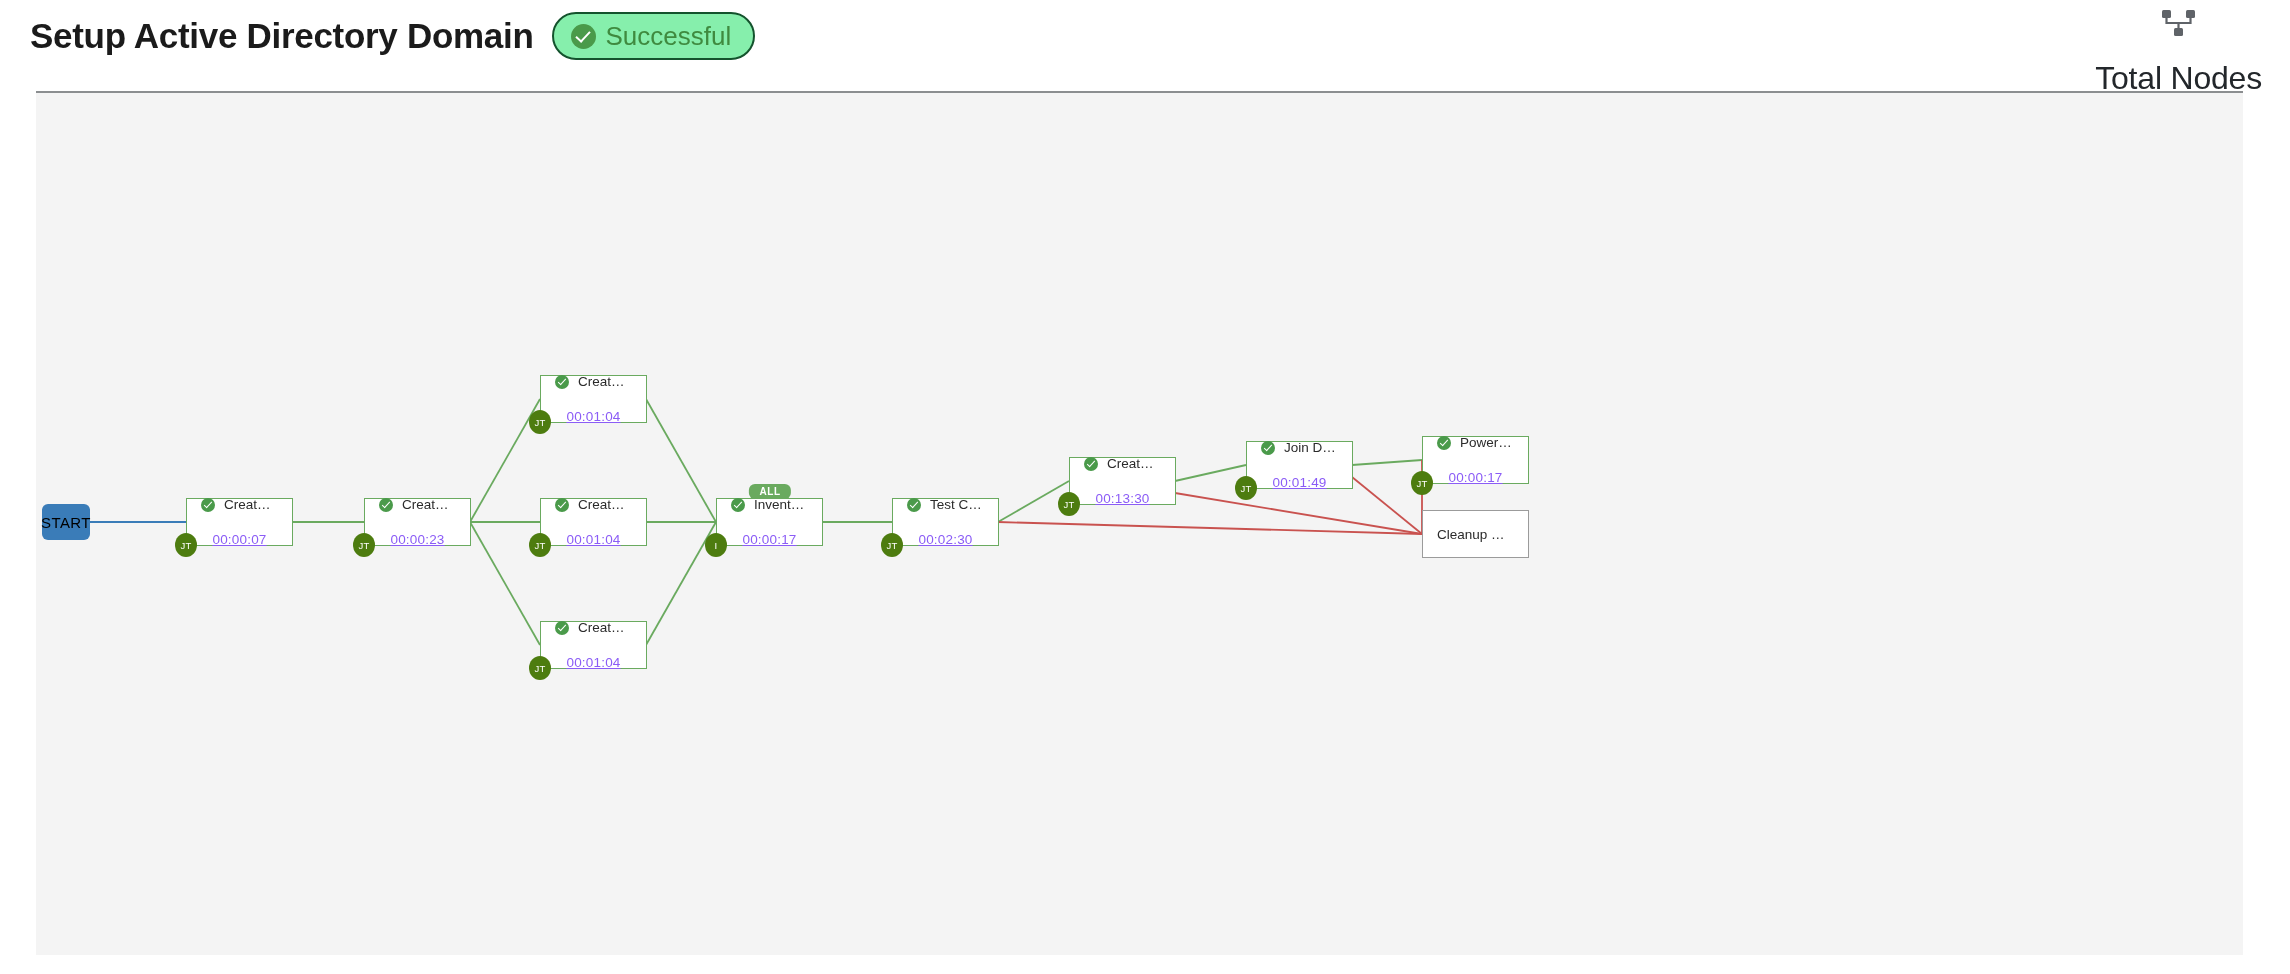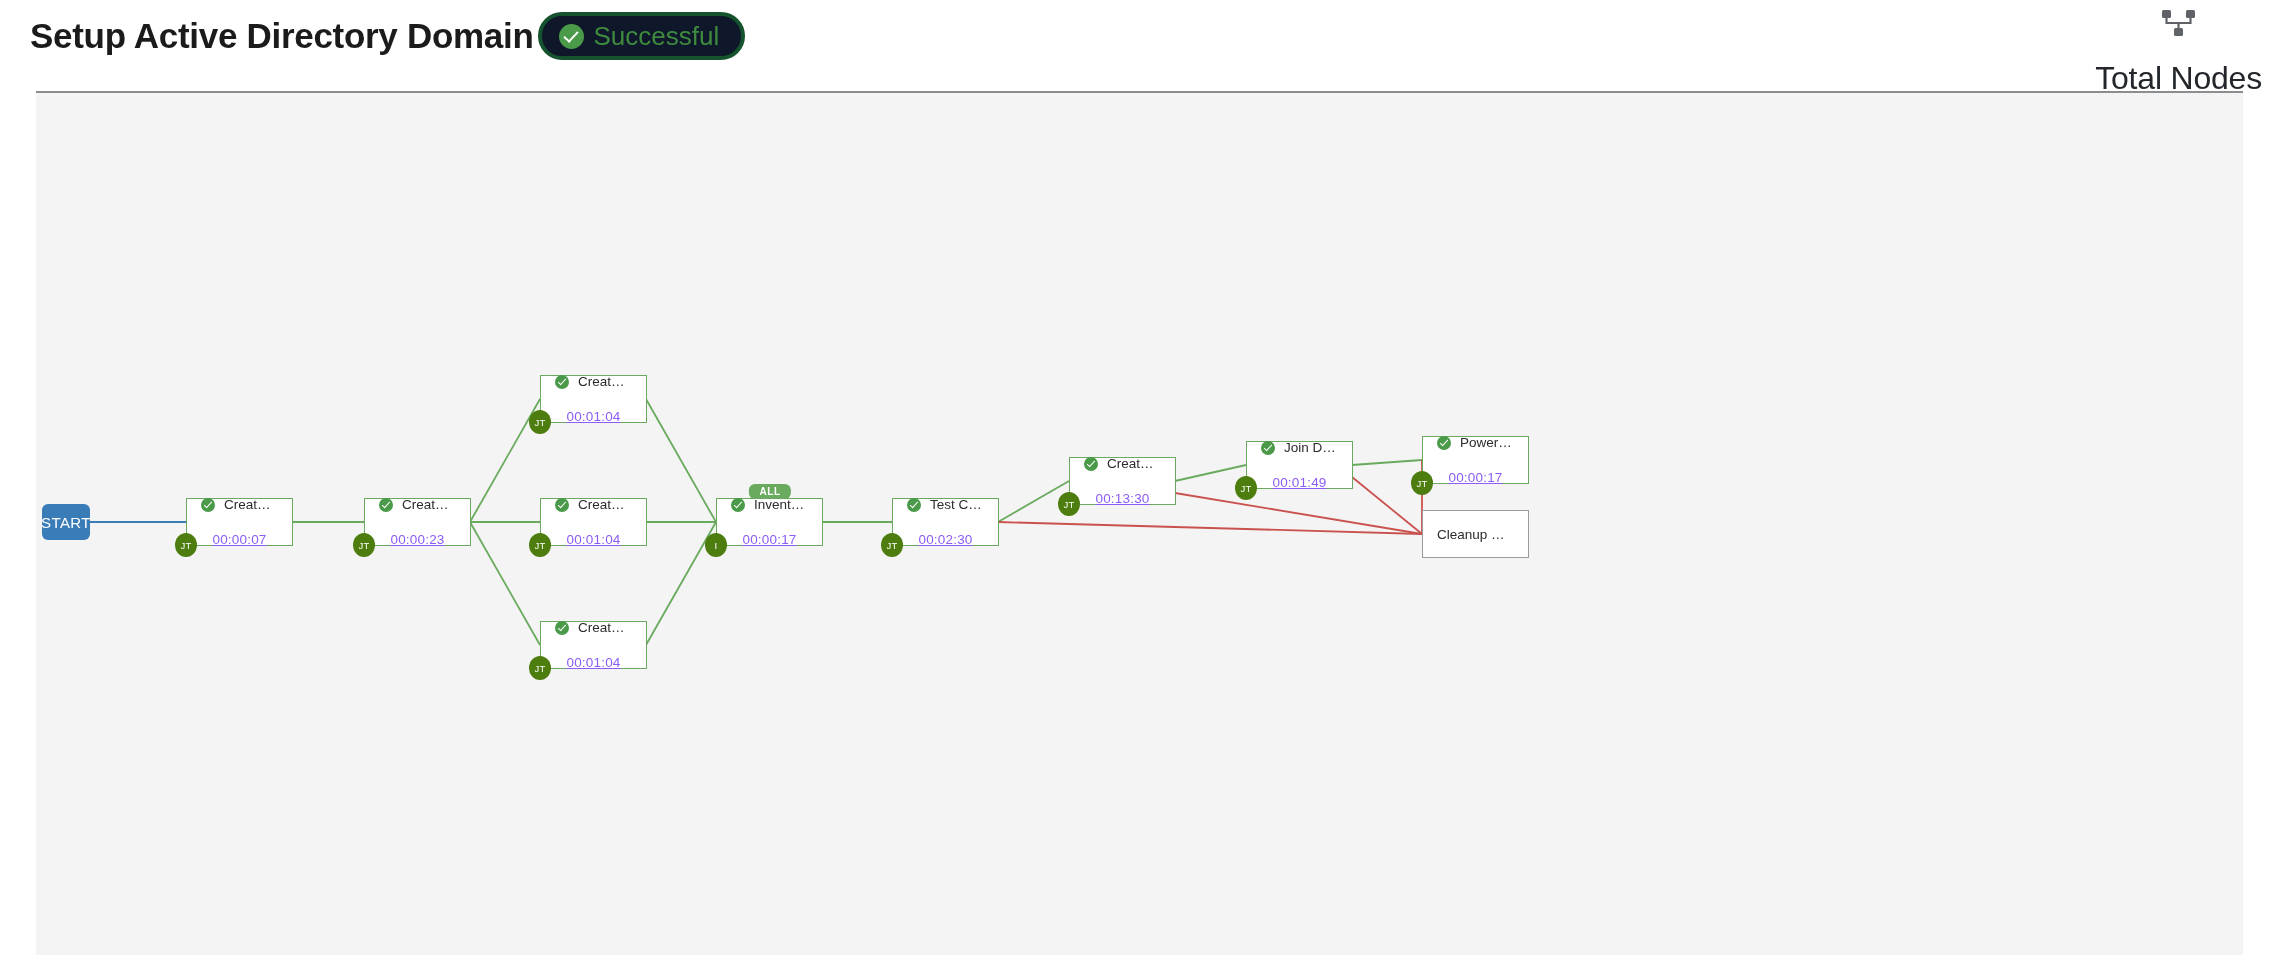--- a/index.html
+++ b/index.html
@@ -11,31 +11,31 @@
   }
   #app { position: relative; width: 2290px; height: 974px; }
 
   
   .header {
     position: absolute; left: 0; top: 0;
     width: 2290px; height: 92px;
   }
   .header-left {
     position: absolute; left: 30px; top: 12px;
-    display: flex; align-items: center; gap: 5px;
+    display: flex; align-items: center; gap: 19px;
   }
   .page-title {
     font-size: 35px; font-weight: bold; color: #1b1b1b;
     letter-spacing: -0.3px; white-space: nowrap;
   }
   .status-pill {
     display: flex; align-items: center; gap: 9px;
     height: 48px; padding: 0 22px 0 17px;
-    border: 4px solid #14532d; border-radius: 26px;
-    background: #0f172a;
+    border: 2px solid #14532d; border-radius: 26px;
+    background: #86efac;
   }
   .status-pill-label {
     font-size: 26px; color: #3f8a3f; white-space: nowrap;
   }
   .check-circle {
     width: 25px; height: 25px; border-radius: 50%;
     background: #4a9a4a; position: relative; flex: 0 0 auto;
   }
   .check-circle::after {
     content: ""; position: absolute;
@@ -114,21 +114,21 @@
   }
   .all-badge {
     position: absolute; top: -15px; left: 50%;
     transform: translateX(-50%);
     background: #6aaa5f; color: #ffffff;
     font-size: 10px; font-weight: bold; letter-spacing: 0.6px;
     padding: 2px 10px 2px 11px; border-radius: 6px;
   }
   .start-node {
     position: absolute; background: #3a7cb8;
-    border-radius: 6px; color: #ffffff;
+    border-radius: 6px; color: #000000;
     display: flex; align-items: center; justify-content: center;
     font-size: 15px; letter-spacing: 0.4px;
   }
 </style>
 </head>
 <body>
 
 <div id="app">
 
   <div class="header">

